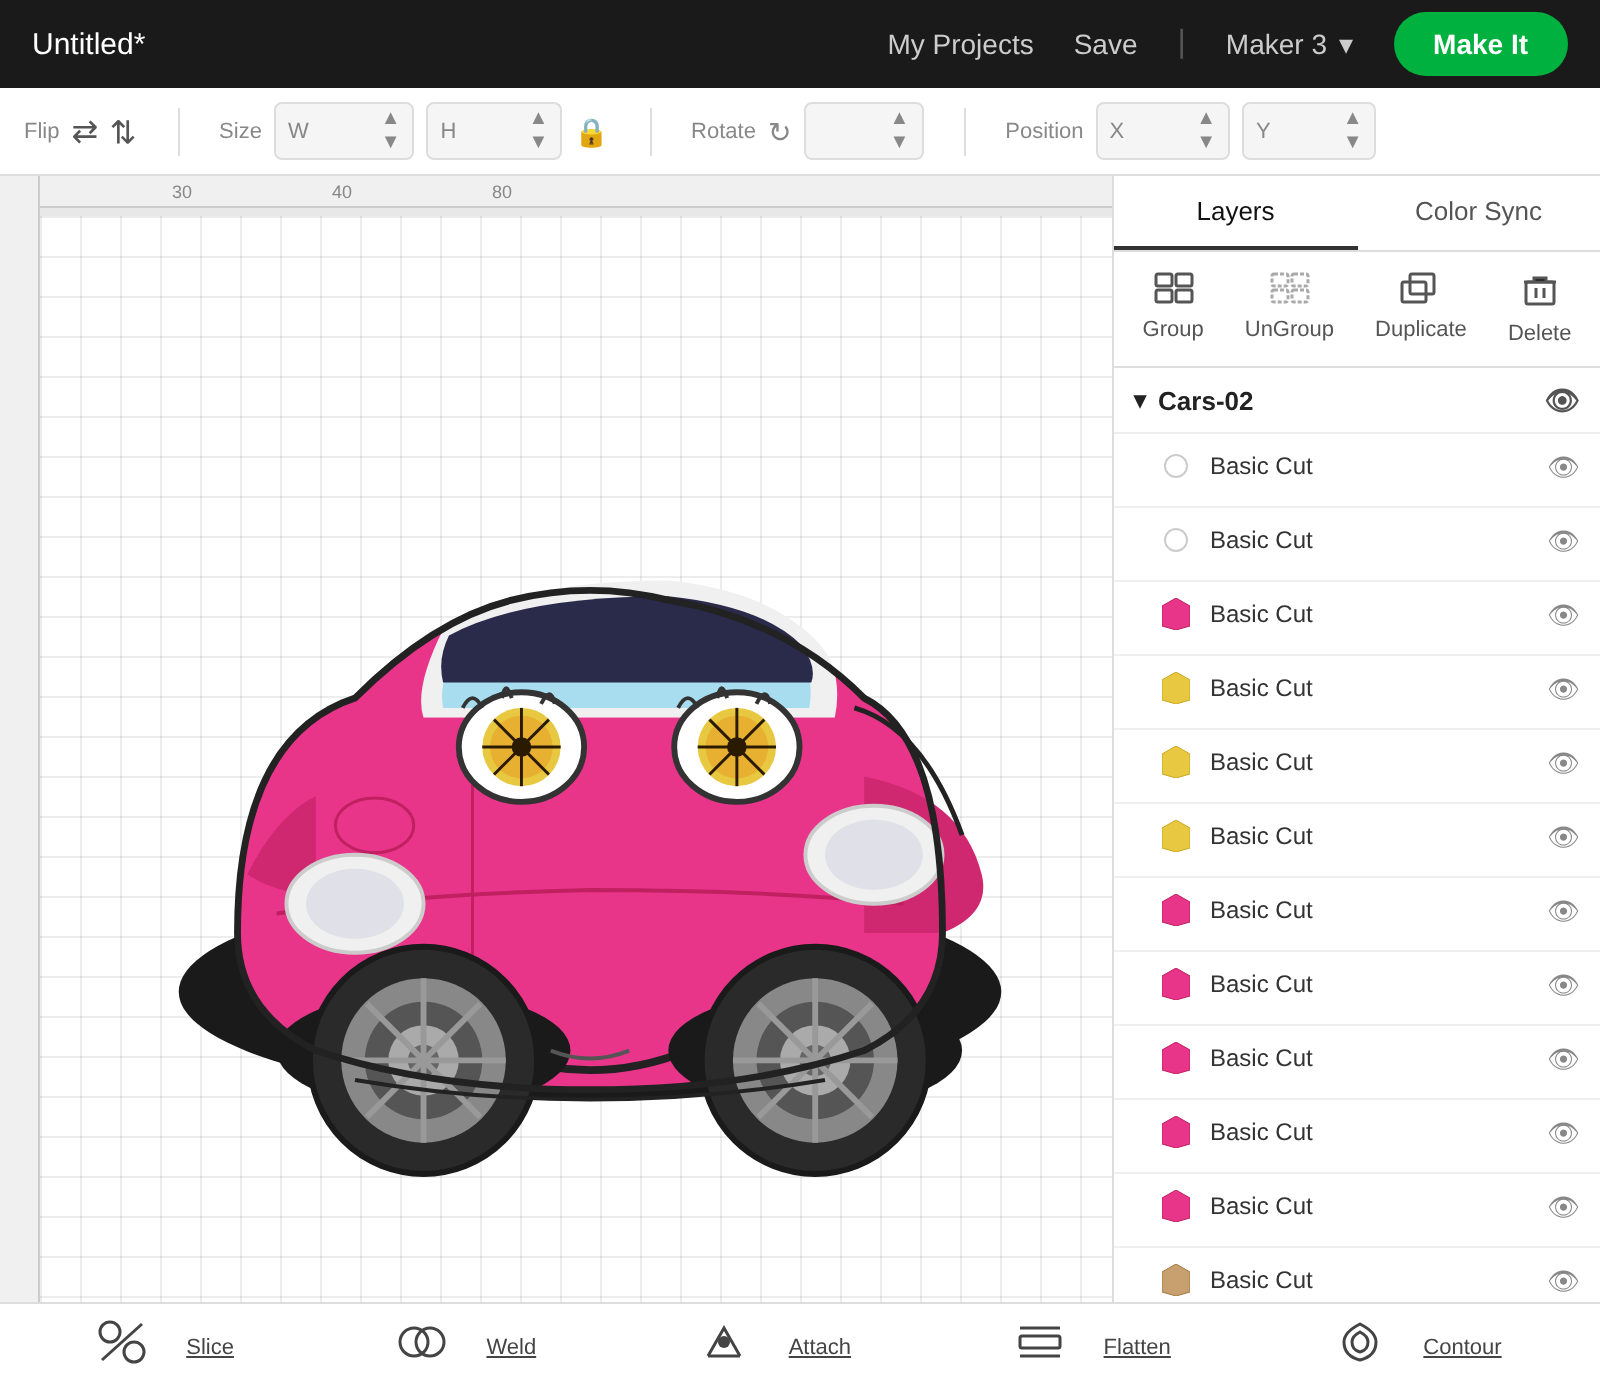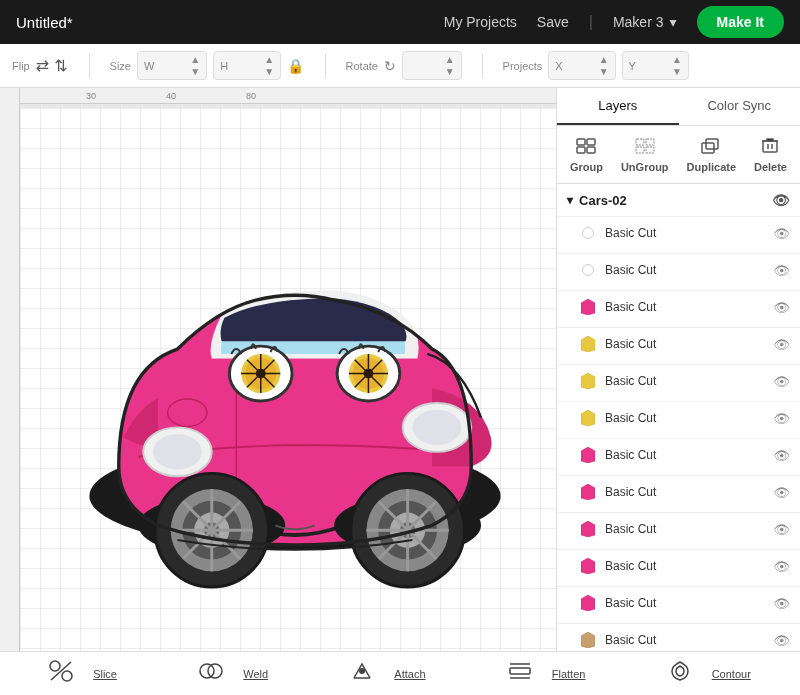--- a/index.html
+++ b/index.html
@@ -57,21 +57,21 @@
     }
     #panel-tabs {
       display: flex; border-bottom: 1px solid #ddd;
     }
     .panel-tab {
       flex: 1; text-align: center; padding: 10px 0; font-size: 13px; cursor: pointer; color: #555;
     }
     .panel-tab.active { border-bottom: 2px solid #333; color: #111; font-weight: 500; }
 
     #panel-toolbar {
-      display: flex; align-items: flex-end; justify-content: space-around; padding: 8px 4px; border-bottom: 1px solid #ddd; font-weight: bold;
+      display: flex; align-items: flex-start; justify-content: space-around; padding: 8px 4px; border-bottom: 1px solid #ddd;
     }
     .panel-tool-btn {
       display: flex; flex-direction: column; align-items: center; gap: 2px; cursor: pointer; color: #555; font-size: 11px; padding: 2px 6px; border-radius: 4px;
     }
     .panel-tool-icon { font-size: 18px; }
 
     #layers-section { flex: 1; overflow-y: auto; }
     .group-header {
       display: flex; align-items: center; gap: 6px; padding: 8px 10px; font-size: 13px; font-weight: 600; color: #222; border-bottom: 1px solid #eee;
     }
@@ -156,21 +156,21 @@
     <div class="toolbar-input-wrap">
       <input class="toolbar-input" value="" style="width: 36px;">
       <div class="toolbar-arrow">
           <span>▲</span>
           <span>▼</span>
         </div>
     </div>
   </div>
   <div class="toolbar-sep"></div>
   <div class="toolbar-group">
-    <span class="toolbar-label">Projects</span>
+    <span class="toolbar-label">Position</span>
     <div class="toolbar-input-wrap">
       <span class="toolbar-label">X</span>
       <input class="toolbar-input" value="" style="width: 36px;">
       <div class="toolbar-arrow">
           <span>▲</span>
           <span>▼</span>
         </div>
     </div>
     <div class="toolbar-input-wrap">
       <span class="toolbar-label">Y</span>

